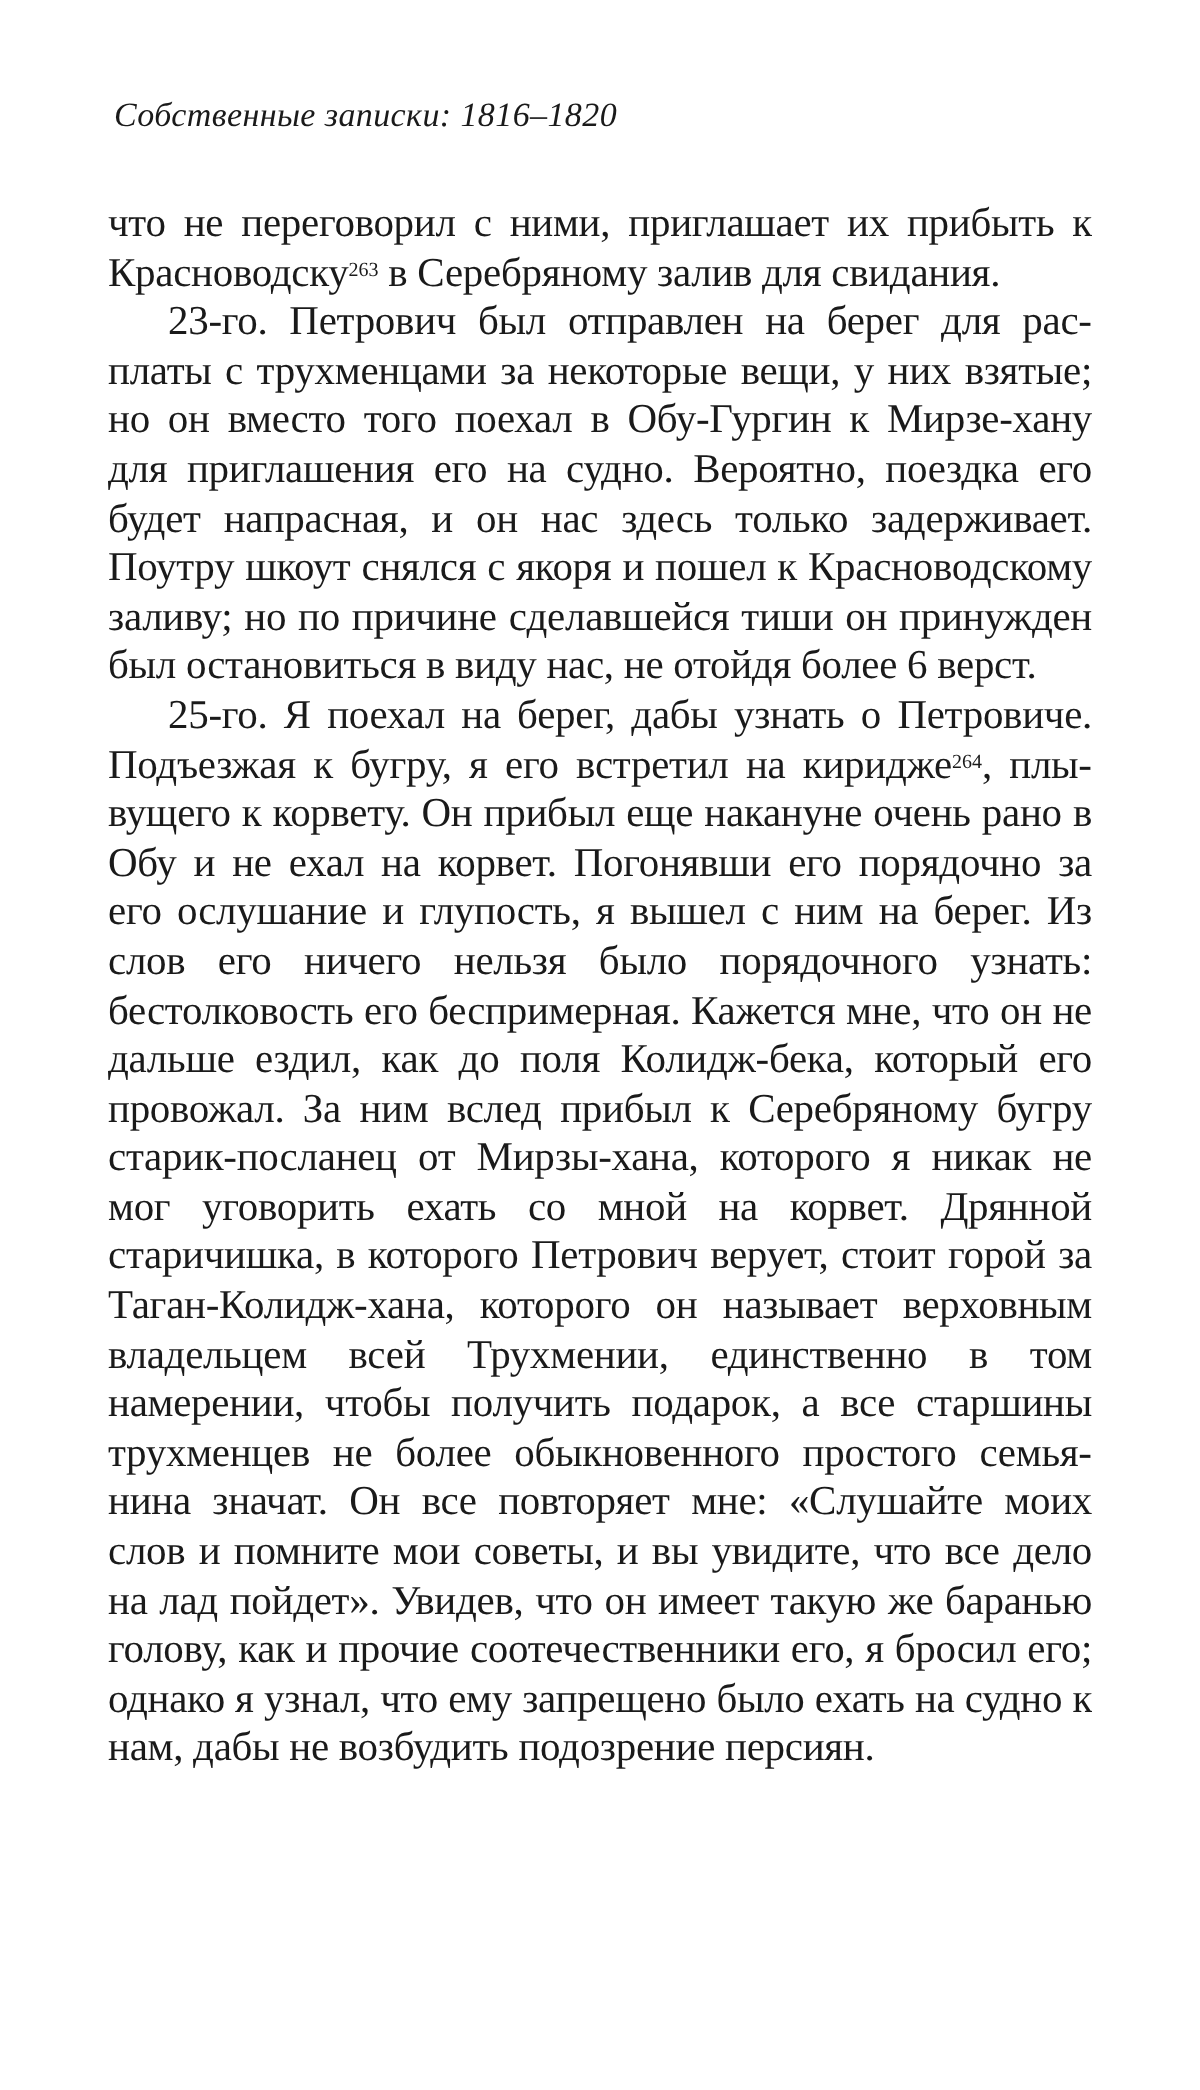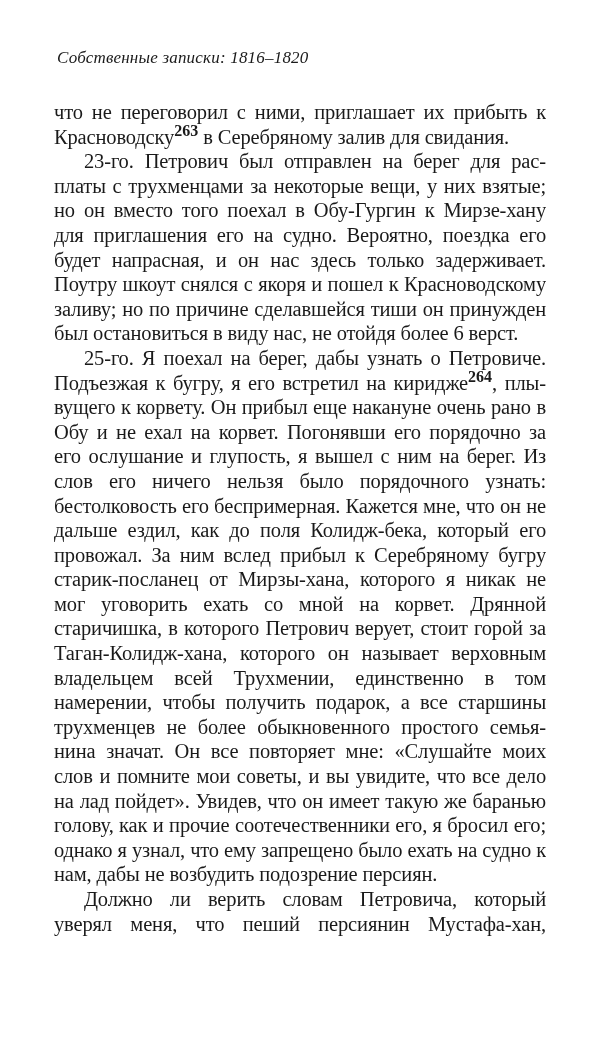--- a/index.html
+++ b/index.html
@@ -43,27 +43,26 @@
     text-indent: 30px;
     hyphens: manual;
   }
   .para.no-indent {
     text-indent: 0;
   }
   .para.continues {
     text-align-last: justify;
   }
   .footnote-ref {
-    font-size: 16px;
+    font-size: 10px;
     line-height: 0;
     vertical-align: baseline;
     position: relative;
     top: -0.5em;
     letter-spacing: 0;
-    font-weight: bold;
   }
   .page-number {
     position: absolute;
     top: 978px;
     left: 0;
     width: 100%;
     text-align: left;
     font-size: 17px;
     letter-spacing: 1px;
     color: #000000;
@@ -77,19 +76,18 @@
   <div class="running-header">Собственные записки: 1816–1820</div>
 
   <div class="body-text">
 
     <p class="para no-indent"><span>что не переговорил с ними, приглашает их прибыть к Красноводску</span><sup class="footnote-ref">263</sup><span> в Серебряному залив для свидания.</span></p>
 
     <p class="para"><span>23-го. Петрович был отправлен на берег для рас­платы с трухменцами за некоторые вещи, у них взя­тые; но он вместо того поехал в Обу-Гургин к Мир­зе-хану для приглашения его на судно. Вероятно, по­ездка его будет напрасная, и он нас здесь только задерживает. Поутру шкоут снялся с якоря и пошел к Красноводскому заливу; но по причине сделавшейся тиши он принужден был остановиться в виду нас, не отойдя более 6 верст.</span></p>
 
     <p class="para"><span>25-го. Я поехал на берег, дабы узнать о Петровиче. Подъезжая к бугру, я его встретил на киридже</span><sup class="footnote-ref">264</sup><span>, плы­вущего к корвету. Он прибыл еще накануне очень рано в Обу и не ехал на корвет. Погонявши его порядочно за его ослушание и глупость, я вышел с ним на берег. Из слов его ничего нельзя было порядочного узнать: бестолковость его беспримерная. Кажется мне, что он не дальше ездил, как до поля Колидж-бека, который его провожал. За ним вслед прибыл к Серебряному бу­гру старик-посланец от Мирзы-хана, которого я никак не мог уговорить ехать со мной на корвет. Дрянной старичишка, в которого Петрович верует, стоит горой за Таган-Колидж-хана, которого он называет верхов­ным владельцем всей Трухмении, единственно в том намерении, чтобы получить подарок, а все старшины трухменцев не более обыкновенного простого семья­нина значат. Он все повторяет мне: «Слушайте моих слов и помните мои советы, и вы увидите, что все дело на лад пойдет». Увидев, что он имеет такую же бара­нью голову, как и прочие соотечественники его, я бро­сил его; однако я узнал, что ему запрещено было ехать на судно к нам, дабы не возбудить подозрение персиян.</span></p>
 
-    <p class="para continues"><span>Должно ли верить словам Петровича, который уверял меня, что пеший персиянин Мустафа-хан,</span></p>
 
   </div>
 
   <div class="page-number">316</div>
 
 </div>
 
 </body></html>

